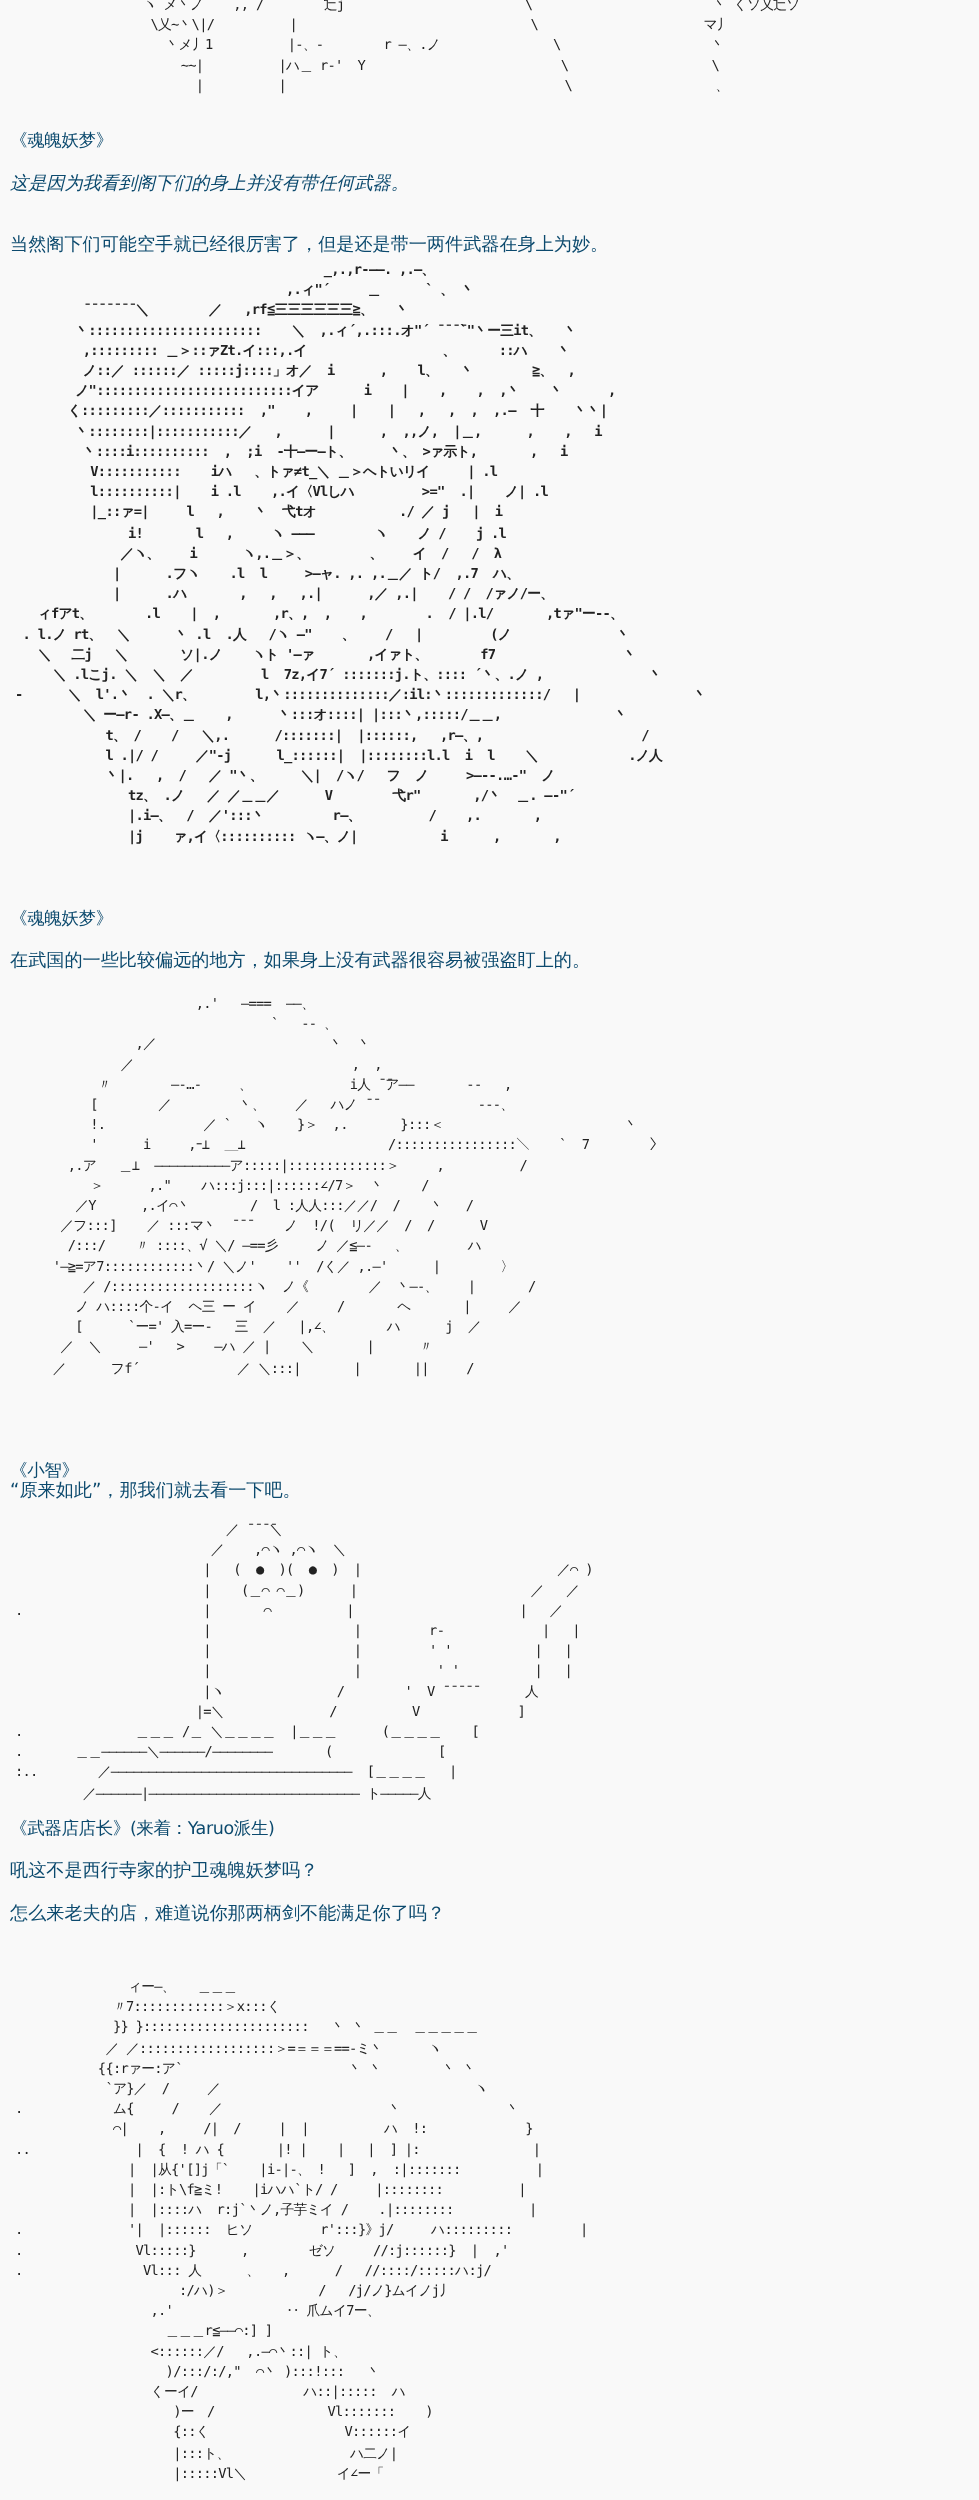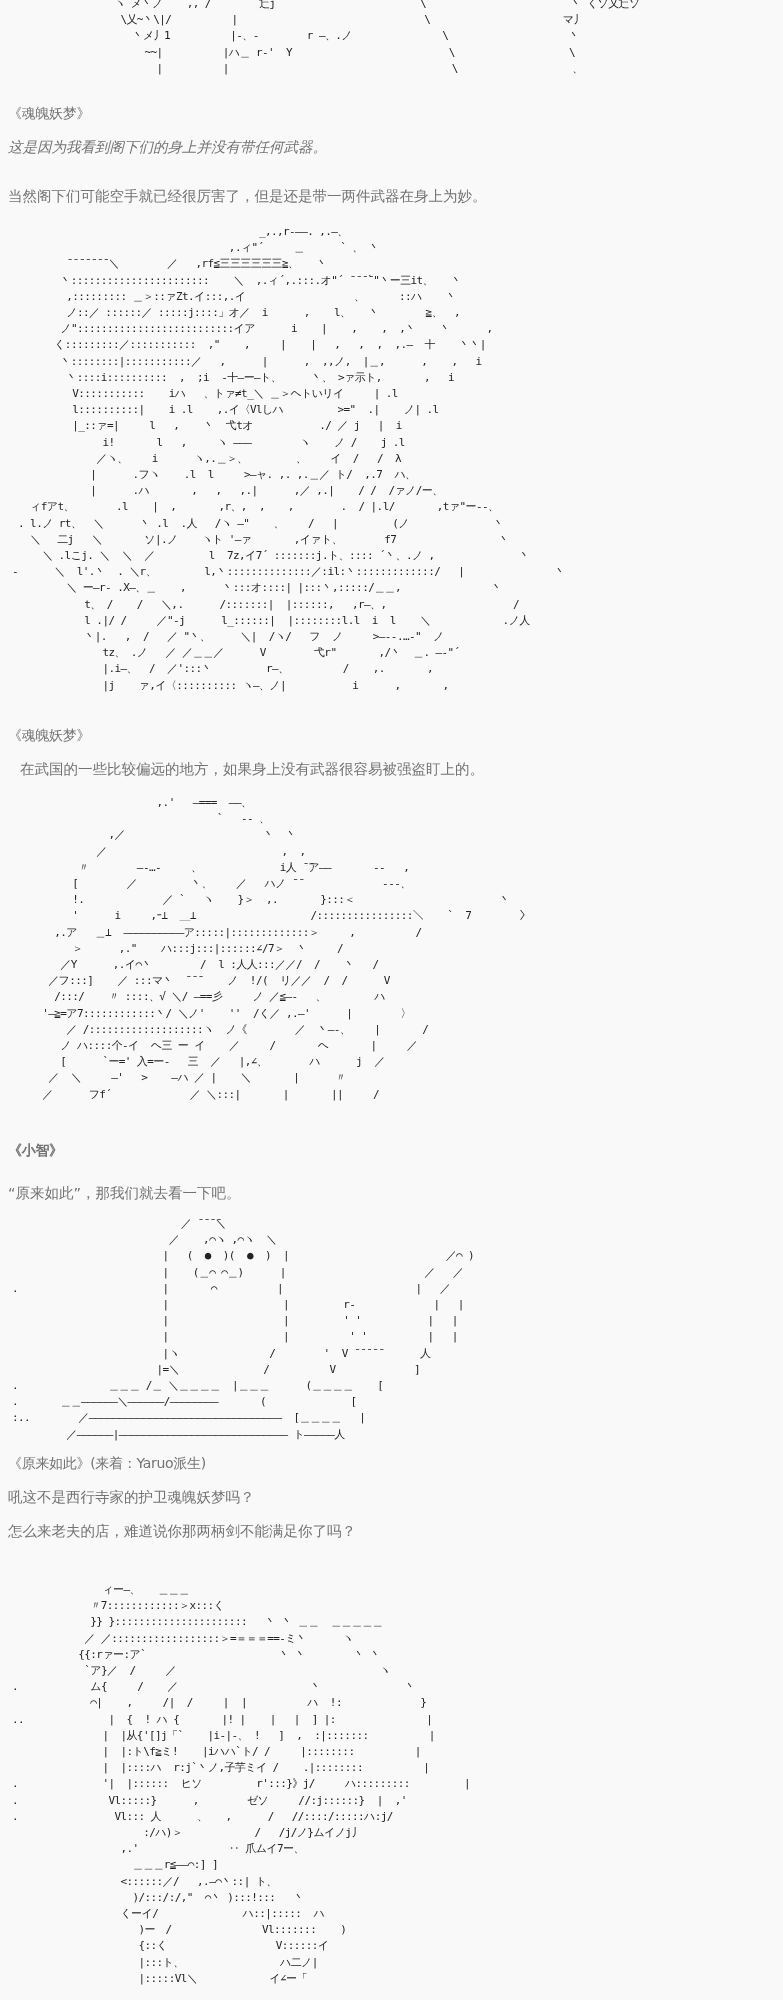--- a/index.html
+++ b/index.html
@@ -22,41 +22,41 @@
     color: #222;
     white-space: pre;
     letter-spacing: -0.6px;
     overflow: hidden;
   }
   .speaker, .line {
     position: absolute;
     left: 8px;
     font-size: 14.5px;
     line-height: 20px;
-    color: #737373;
+    color: #0c4a6e;
     white-space: nowrap;
   }
   .speaker { font-size: 14px; letter-spacing: -0.3px; }
 </style>
 </head>
 <body>
 
 <div>
 
   <pre class="aa" style="top:-4px; height:80px;">                   ヽ メ丶ノ    ,, /        辷j                        \                        丶 くソ乂辷ソ
                     \乂~丶\|/          |                               \                      マ丿
                       丶メ丿1          |-、-        r ―、.ノ               \                    丶
                         ~~|          |ハ＿ r‐'  Y                          \                   \
                           |          |                                     \                   、</pre>
 
   <div class="speaker" style="top:103px;">《魂魄妖梦》</div>
   <div class="line" style="top:137px;font-style:italic;">这是因为我看到阁下们的身上并没有带任何武器。</div>
   <div class="line" style="top:186px;">当然阁下们可能空手就已经很厉害了，但是还是带一两件武器在身上为妙。</div>
 
-  <pre class="aa" style="top:224px; height:500px;">                                           _,.,r‐――. ,.―、
+  <pre class="aa" style="top:208px; height:500px;font-weight:bold;">                                           _,.,r‐――. ,.―、
                                       ,.ィ"´     ＿      ` 、 丶
            ̄ ̄ ̄ ̄ ̄ ̄ ̄ ＼        ／   ,rf≦三三三三三三≧、   丶
           丶:::::::::::::::::::::::    ＼  ,.ィ´,.:::.オ"´ ̄ ̄ ̄ ̄`"丶ー三it、   丶
            ,::::::::: ＿＞::ァZt.イ:::,.イ                  、    ゞ::ハ    丶
            ノ::／ ::::::／ :::::j::::」オ／  i      ,    l、   丶      ゞ≧、  ,
           ノ"::::::::::::::::::::::::::イア      i    |    ,    ,  ,丶    丶      ,
          く:::::::::／:::::::::::  ,"    ,     |    |   ,   ,  ,  ,.―  十    丶丶|
           丶::::::::|:::::::::::／   ,      |      ,  ,,ノ,  |＿,      ,    ,   i
            丶::::i::::::::::  ,  ;i  -十―ー―ト、     丶、 &gt;ァ示ト,       ,   i
             V:::::::::::    iハ   、トァ≠t_＼ ＿＞ヘトいリイ     | .l
@@ -73,21 +73,21 @@
   -      ＼  l'.丶  . ＼r、        l,丶::::::::::::::／:il:丶:::::::::::::/   |               丶
            ＼ ー―r‐ .X―、＿    ,      丶:::オ::::| |:::丶,:::::/＿＿,               丶
               t、 /    /   ＼,.      /:::::::|  |::::::,   ,r―、,                     /
               l .|/ /     ／"‐j      l_::::::|  |::::::::l.l  i  l    ＼            .ノ人
               丶|.   ,  /   ／ "丶、     ＼|  /ヽ/   フ  ノ     &gt;―‐-.…‐"  ノ
                  tz、 .ノ   ／ ／＿＿／      V        弋r"       ,/丶  ＿. ―‐"´
                  |.i―、  /  ／':::丶         r―、         /    ,.       ,
                  |j    ァ,イ〈:::::::::: ヽ―、ノ|           i      ,       ,</pre>
 
   <div class="speaker" style="top:725px;">《魂魄妖梦》</div>
-  <div class="line" style="top:759px;margin-left:12px;">在武国的一些比较偏远的地方，如果身上没有武器很容易被强盗盯上的。</div>
+  <div class="line" style="top:759px;">在武国的一些比较偏远的地方，如果身上没有武器很容易被强盗盯上的。</div>
 
   <pre class="aa" style="top:795px; height:340px;">                          ,.'   ―===  ――、
                                     `   ‐- 、
                   ,／                       丶  丶
                 ／                             ,  ,
              〃        ―‐…‐     、             i人 ̄ ̄ア――       ‐‐   ,
             [        ／         丶、    ／   ハノ ̄ ̄              ‐‐‐、
             !.             ／ `   ヽ    }＞  ,.       }:::＜                        丶
             '      i     ,ｰ⊥  ＿⊥                   /::::::::::::::::＼    `  7        〉
          ,.ア   ＿⊥  ――――――――――ア:::::|:::::::::::::＞     ,          /
@@ -95,41 +95,41 @@
           ／Y      ,.イ⌒丶        /  l :人人:::／／/  /    丶   /
         ／フ:::]    ／ :::マ丶  ̄ ̄ ̄     ノ  !/(  リ／／  /  /      V
          /:::/    〃 ::::、√ ＼/ ―==彡     ノ ／≦―‐   、        ハ
        '―≧=ア7::::::::::::丶/ ＼ノ'    ''  /く／ ,.―'      |        〉
            ／ /:::::::::::::::::::ヽ  ノ《        ／  丶―‐、    |       /
           ノ ハ::::个‐イ  ヘ三 ー イ    ／     /       ヘ       |     ／
           [      `ー=' 入=ー‐   三  ／   |,∠、       ハ      j  ／
         ／  ＼     ―'   &gt;    ―ハ ／ |    ＼       |      〃
        ／      フf´             ／ ＼:::|       |       ||     /</pre>
 
-  <div class="speaker" style="top:1140px;font-weight:bold;">《小智》</div>
+  <div class="speaker" style="top:1167px;">《小智》</div>
   <div class="line" style="top:1183px;">“原来如此”，那我们就去看一下吧。</div>
 
   <pre class="aa" style="top:1216px; height:225px;">                              ／ ̄ ̄ ̄ ̄＼
                             ／    ,⌒ヽ ,⌒ヽ  ＼
                            |   (  ●  )(  ●  )  |                          ／⌒ )
                            |    (＿⌒ ⌒＿)      |                       ／   ／
   .                        |       ⌒          |                      |   ／
                            |                   |         r‐             |   |
                            |                   |         ' '           |   |
                            |                   |          ' '          |   |
                            |ヽ               /        '  V ̄ ̄ ̄ ̄ ̄       人
                           |=＼              /          V             ]
   .               ＿＿＿ /＿ ＼＿＿＿＿  |＿＿＿      (＿＿＿＿    [
   .       ＿＿――――――＼――――――/――――――――       (              [
   :..        ／――――――――――――――――――――――――――――――――  [＿＿＿＿   |
            ／――――――|―――――――――――――――――――――――――――― ト―――――人
          ／――――――|――――――――――――――――――――――――――――― ―――――――
   .     /―――――――|――――＿＿＿＿＿＿＿＿＿＿＿＿＿＿＿＿＿＿＿人＿＿＿＿＿</pre>
 
-  <div class="speaker" style="top:1453px;">《原来如此》(来着：Yaruo派生)</div>
+  <div class="speaker" style="top:1453px;">《武器店店长》(来着：Yaruo派生)</div>
   <div class="line" style="top:1487px;">吼这不是西行寺家的护卫魂魄妖梦吗？</div>
   <div class="line" style="top:1521px;">怎么来老夫的店，难道说你那两柄剑不能满足你了吗？</div>
 
   <pre class="aa" style="top:1582px; height:442px;">                 ィー―、   ＿＿＿
                〃7::::::::::::＞x:::く
                }} }::::::::::::::::::::::   丶 丶 ＿＿  ＿＿＿＿＿
               ／ ／::::::::::::::::::＞=＝＝＝==‐ミ丶      ヽ
              {{:rァー:ア`                      丶 丶        丶 丶
               `ア}／  /     ／                   ゞ             ヽ
   .            ム{     /    ／                      丶              丶

